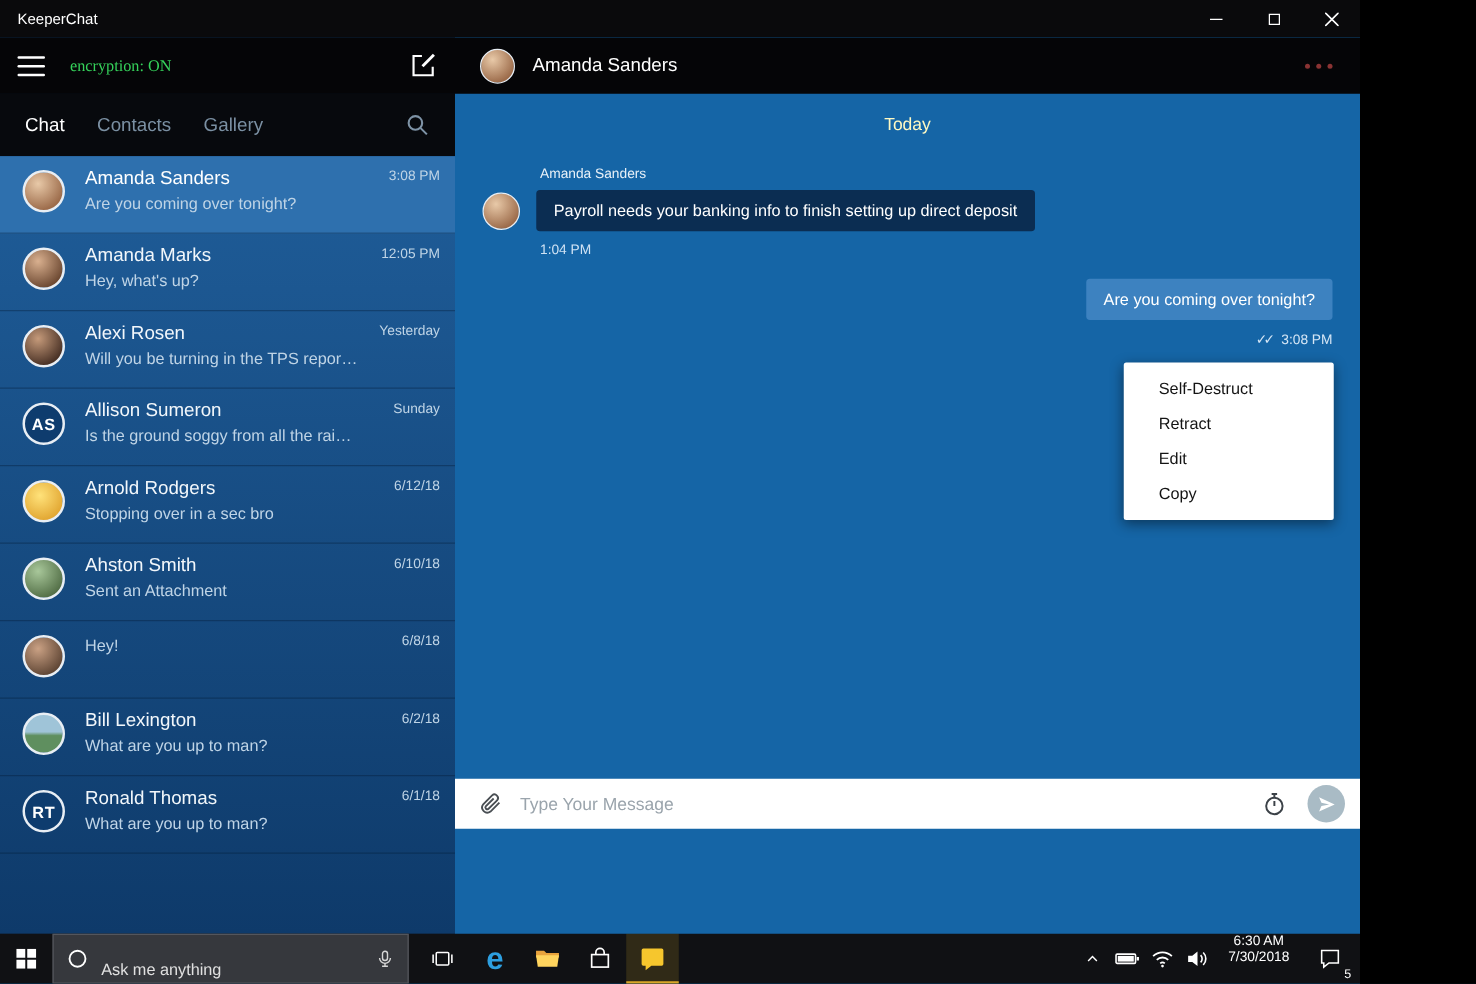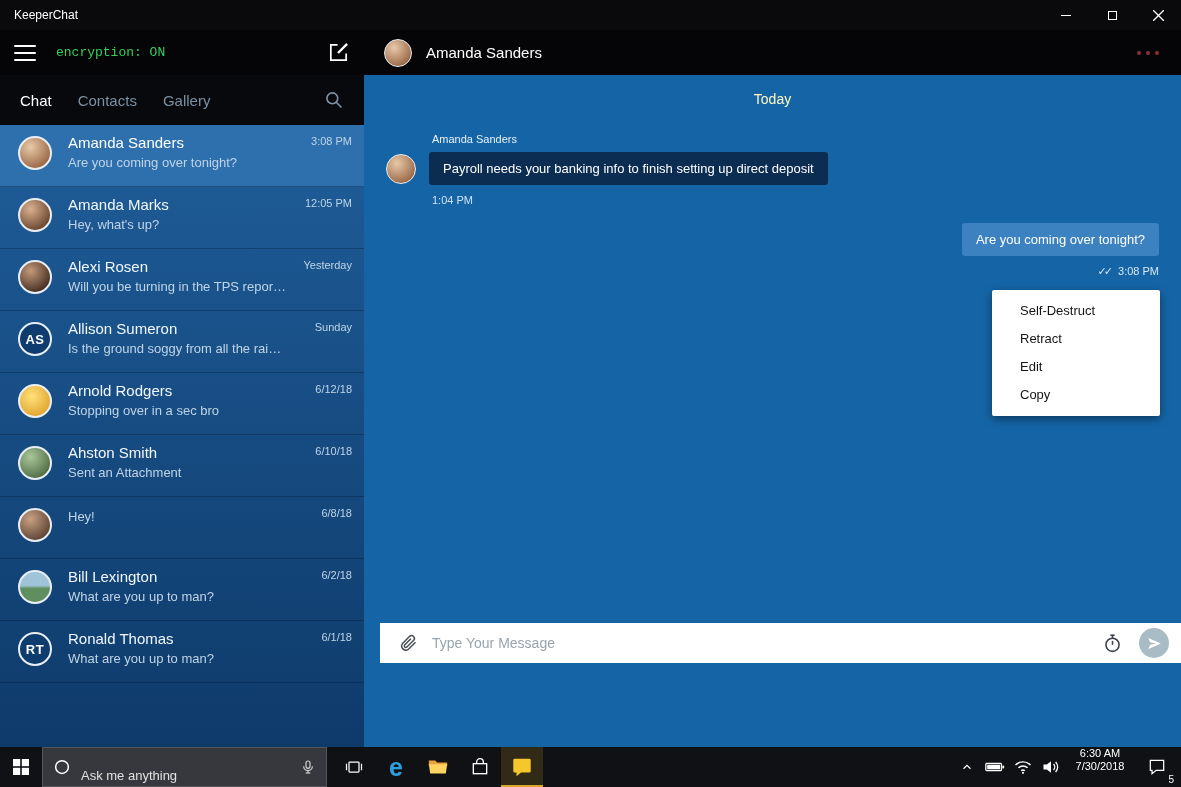--- a/index.html
+++ b/index.html
@@ -1,33 +1,33 @@
 <!DOCTYPE html>
 <html><head>
 <meta charset="utf-8">
 <style>
   * { margin:0; padding:0; box-sizing:border-box; }
   html,body { background:#000; }
   body { font-family:"Liberation Sans", sans-serif; }
-  .screen { position:relative; width:1181px; height:787px; overflow:hidden; background:#1565a6; }
+  .screen { position:relative; width:1088px; height:787px; overflow:hidden; background:#1565a6; }
 
   
   .titlebar { position:absolute; top:0; left:0; width:100%; height:30px; background:#0a0a0c; display:flex; align-items:center; }
   .titlebar .title { color:#fff; font-size:12px; padding-left:14px; }
   .win-controls { position:absolute; right:0; top:0; height:30px; display:flex; }
   .wc { width:46px; height:30px; display:flex; align-items:center; justify-content:center; cursor:default; }
   .wc .minbar { width:10px; height:1px; background:#fff; }
   .wc .maxbox { width:9px; height:9px; border:1px solid #fff; }
 
   
   .sidebar { position:absolute; top:30px; left:0; width:364px; bottom:40px; background:#0c1524; }
   .sb-header { height:45px; background:#050507; display:flex; align-items:center; padding:0 14px; }
   .burger { width:24px; display:flex; flex-direction:column; gap:5px; cursor:pointer; }
   .burger i { display:block; width:22px; height:2px; background:#fff; border-radius:1px; }
-  .enc { margin-left:18px; font-family:Liberation Mono, monospace; font-size:13px; color:#35d05a; }
+  .enc { margin-left:18px; font-family:Liberation Serif, serif; font-size:13px; color:#35d05a; }
   .compose { margin-left:auto; display:flex; }
   .sb-tabs { height:50px; background:#07090d; display:flex; align-items:center; padding:0 20px; gap:26px; }
   .tab { font-size:15px; color:#7b90a3; cursor:pointer; }
   .tab.active { color:#fff; }
   .sb-search { margin-left:auto; display:flex; }
   .chat-list { position:absolute; top:95px; left:0; right:0; bottom:0; background:linear-gradient(180deg,#1f5d99 0%,#0e3a6a 100%); }
   .chat-row { position:relative; height:62px; padding:8px 12px 0 18px; border-bottom:1px solid rgba(2,22,48,0.35); cursor:pointer; }
   .chat-row.selected { background:#2e70ae; }
   .av { width:38px; height:38px; border-radius:50%; border:2px solid #e8eef4; display:flex; align-items:center; justify-content:center; }
   .chat-row .av { position:absolute; left:18px; top:11px; width:34px; height:34px; }
@@ -62,21 +62,21 @@
   .bubble-in { background:#0b2d52; color:#fff; font-size:13px; padding:9px 14px; border-radius:3px; cursor:pointer; }
   .in-time { margin-left:46px; margin-top:9px; font-size:11px; color:#cfe2f4; }
   .msg-out { position:absolute; right:22px; top:148px; text-align:right; }
   .bubble-out { background:#3d82c0; color:#fff; font-size:13px; padding:9px 14px; border-radius:3px; display:inline-block; cursor:pointer; }
   .out-status { margin-top:9px; font-size:11px; color:#d5e6f5; }
   .check::before { content:"✓✓"; letter-spacing:-3px; padding-right:8px; }
   .ctx-menu { position:absolute; right:21px; top:215px; width:168px; background:#fff; border-radius:2px; box-shadow:0 3px 10px rgba(0,0,0,0.45); padding:7px 0; }
   .ctx-item { height:28px; line-height:28px; padding:0 28px; font-size:13px; color:#141414; cursor:pointer; }
 
   
-  .composer { position:absolute; top:593px; left:16px; right:0; height:40px; background:#fff; display:flex; align-items:center; padding:0 12px; }
+  .composer { position:absolute; top:593px; left:0; right:0; height:40px; background:#fff; display:flex; align-items:center; padding:0 12px; }
   .clip { display:flex; margin-left:6px; cursor:pointer; }
   .composer input { flex:1; border:none; outline:none; font-size:14px; margin-left:14px; color:#333; font-family:"Liberation Sans", sans-serif; background:transparent; }
   .composer input::placeholder { color:#9aa4ac; }
   .timer { display:flex; margin-right:16px; cursor:pointer; }
   .send-btn { width:30px; height:30px; border-radius:50%; background:#a9bbc5; display:flex; align-items:center; justify-content:center; cursor:pointer; flex:none; }
 
   
   .taskbar { position:absolute; left:0; bottom:0; width:100%; height:40px; background:#101114; display:flex; align-items:center; color:#fff; }
   .tb-btn { width:42px; height:40px; display:flex; align-items:center; justify-content:center; cursor:pointer; }
   .tb-search { width:285px; height:40px; background:#36383d; border:1px solid #54565c; display:flex; align-items:center; padding:0 10px; gap:10px; cursor:pointer; }

